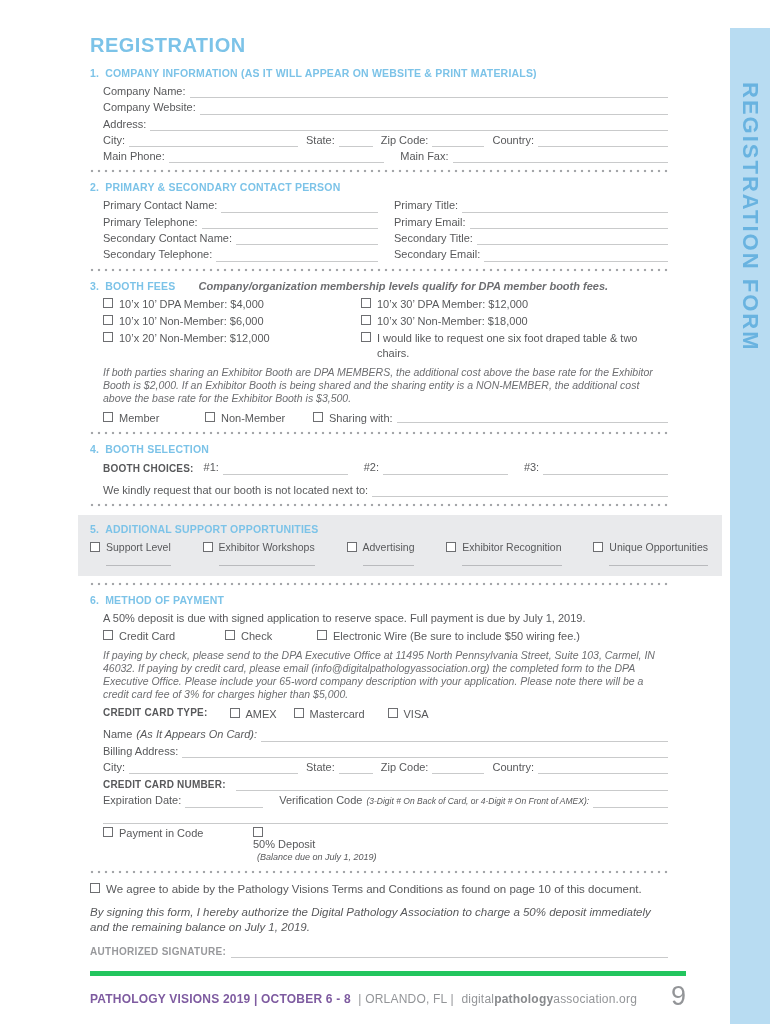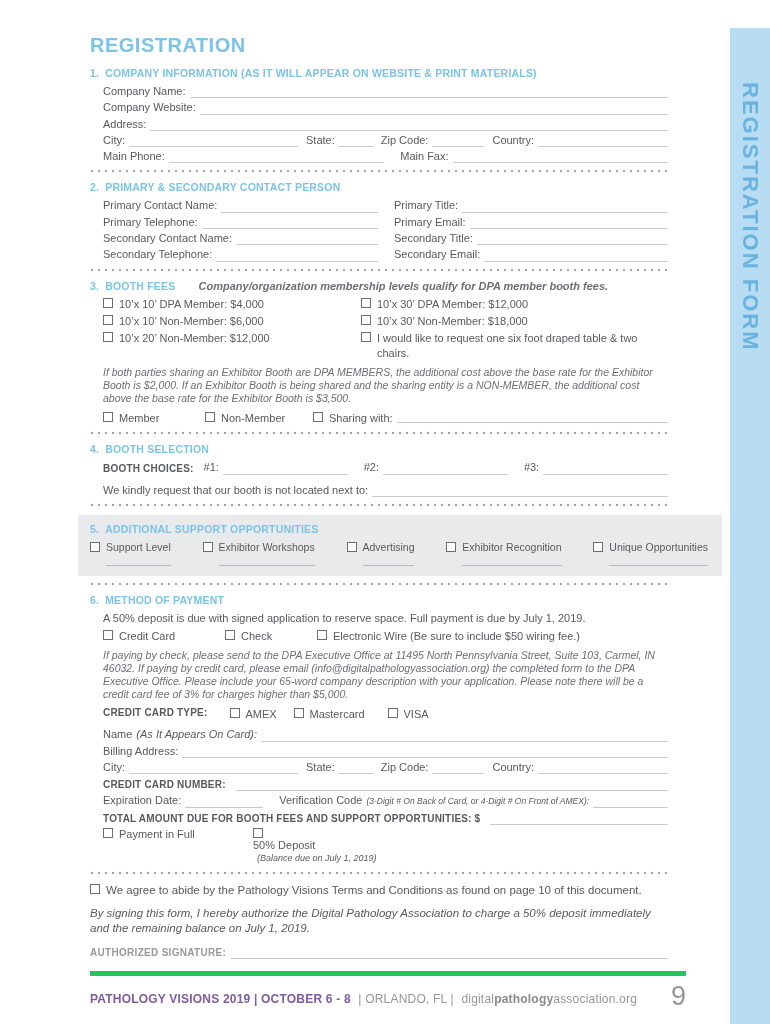--- a/index.html
+++ b/index.html
@@ -355,27 +355,26 @@
           <span class="fill"></span>
         </div>
         <div class="frow">
           <span class="lbl">Expiration Date:</span>
           <span class="fill f-exp"></span>
           <span class="lbl ml16">Verification Code</span>
           <span class="small-note">(3-Digit # On Back of Card, or 4-Digit # On Front of AMEX):</span>
           <span class="fill"></span>
         </div>
         <div class="frow mt4">
-          <span class="sc-label">TOTAL AMOUNT DUE FOR BOOTH FEES AND SUPPORT OPPORTUNITIES: $</span>
           <span class="fill"></span>
         </div>
         <div class="payrow">
           <span class="cbrow pay2a">
             <span class="cb"></span>
-            <span>Payment in Full</span>
+            <span>Payment in Code</span>
           </span>
           <span class="cbrow pay2b">
             <span class="cb"></span>
             <span>50% Deposit</span>
             <span class="deposit-note">(Balance due on July 1, 2019)</span>
           </span>
         </div>
       </div>
     </section>
     <div class="dots"></div>

